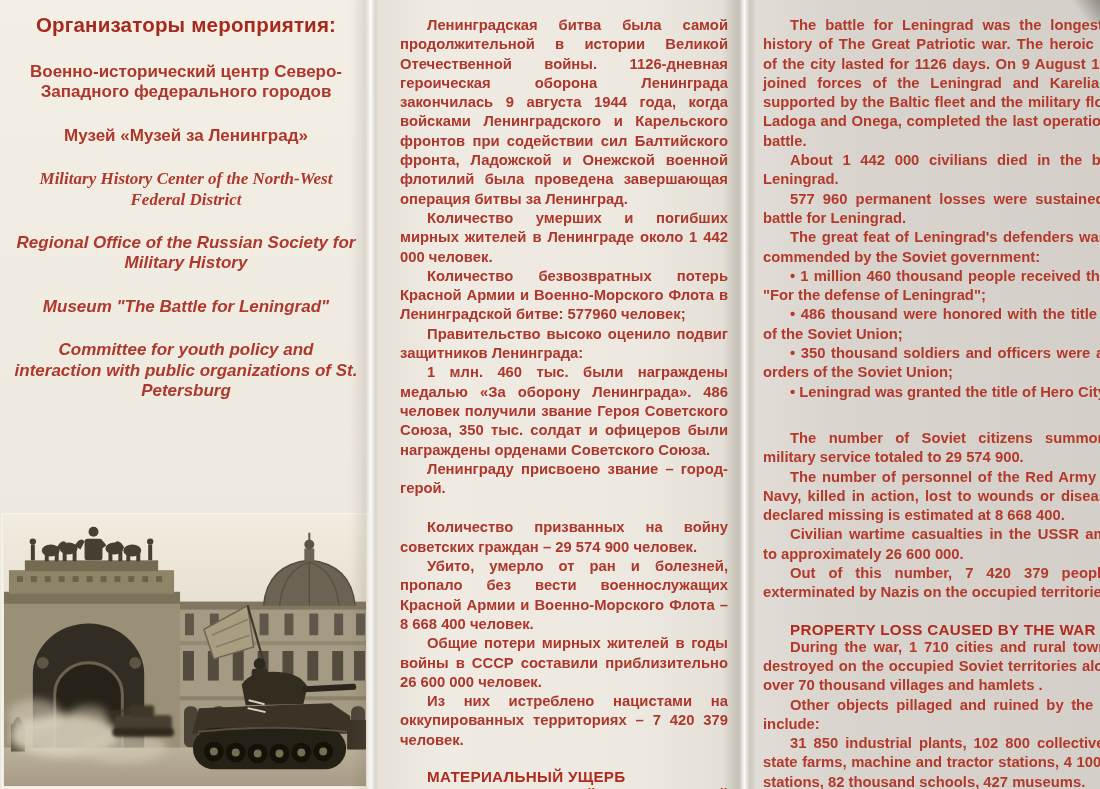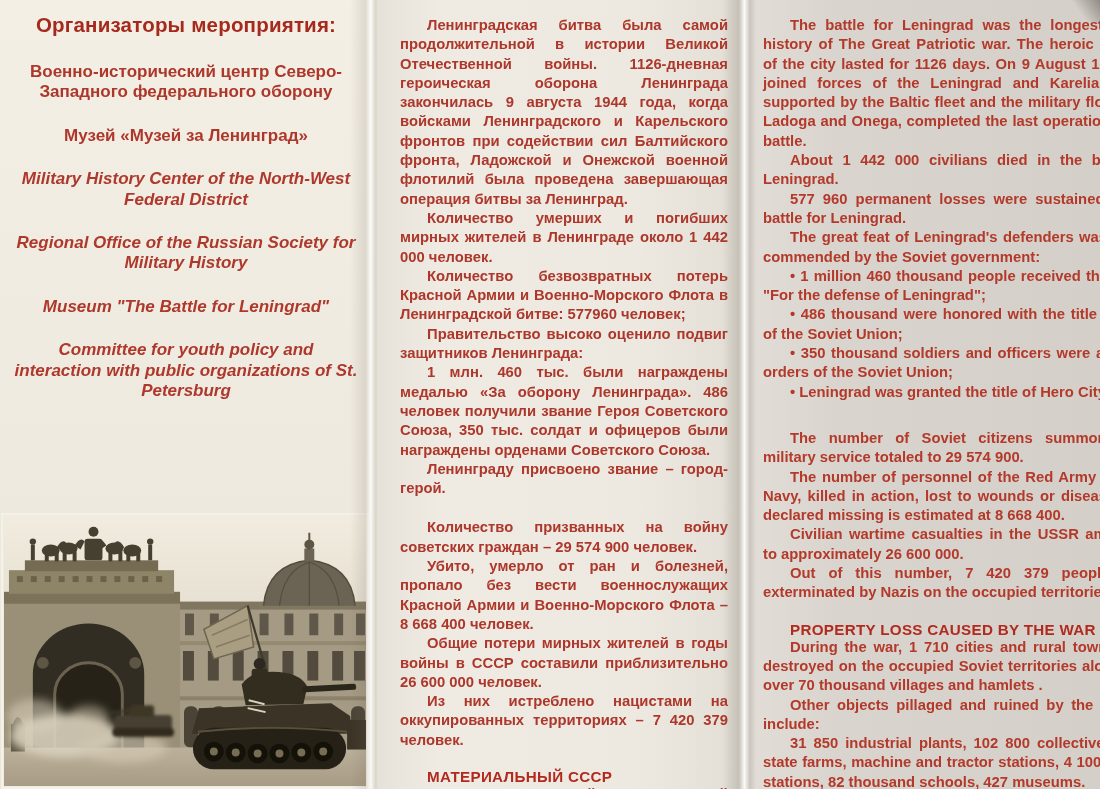--- a/index.html
+++ b/index.html
@@ -25,21 +25,21 @@
   .fold.fold-b{left:722px;width:34px;
     background:linear-gradient(90deg,rgba(95,88,76,0) 0%,rgba(95,88,76,.22) 50%,rgba(255,255,255,.85) 66%,rgba(95,88,76,.18) 82%,rgba(95,88,76,0) 100%);}
   .scan-corner{position:absolute;right:0;top:0;width:30px;height:24px;
     background:linear-gradient(235deg,rgba(88,84,78,.55) 0%,rgba(88,84,78,0) 62%);}
 
   
   .left-inner{padding-top:13px;text-align:center;}
   .org-title{font-size:20.5px;font-weight:bold;color:var(--red-dark);margin:0 0 25px;letter-spacing:.2px;}
   .org-item{font-weight:bold;color:var(--red);font-size:17px;line-height:1.2;margin:0 auto 23px;max-width:344px;}
   .org-item.en{font-style:italic;color:#ae382b;}
-  .org-item.en-first{margin-top:13px;}
+  .org-item.en-first{margin-top:13px;font-family:Liberation Serif, serif;}
 
   
   figure.photo{position:absolute;left:1px;top:513px;width:368px;height:276px;margin:0;
     background:#f4f1e8;padding:2px;box-sizing:border-box;}
   figure.photo svg{display:block;width:100%;height:100%;}
 
   
   .mid-inner{padding:16px 20px 0 28px;}
   .right-inner{padding:16px 0 0 15px;width:393px;}
   .para{font-size:14.8px;font-weight:bold;line-height:19.3px;color:var(--red);
@@ -52,21 +52,21 @@
   .bullet::before{content:"\2022\00a0";}
 </style>
 </head>
 <body>
 
 <div class="page">
 
   <section class="panel left">
     <div class="left-inner">
       <h1 class="org-title">Организаторы мероприятия:</h1>
-      <p class="org-item">Военно-исторический центр Северо-Западного федерального оборону</p>
+      <p class="org-item">Военно-исторический центр Северо-Западного федерального городов</p>
       <p class="org-item">Музей «Музей за Ленинград»</p>
       <p class="org-item en en-first">Military History Center of the North-West Federal District</p>
       <p class="org-item en">Regional Office of the Russian Society for Military History</p>
       <p class="org-item en">Museum "The Battle for Leningrad"</p>
       <p class="org-item en">Committee for youth policy and interaction with public organizations of St. Petersburg</p>
     </div>
 
     <figure class="photo">
       <svg viewBox="0 0 366 276" preserveAspectRatio="none">
         <defs>
@@ -236,21 +236,21 @@
       <p class="para">Ленинградская битва была самой продолжительной в истории Великой Отечественной войны. 1126-дневная героическая оборона Ленинграда закончилась 9 августа 1944 года, когда войсками Ленинградского и Карельского фронтов при содействии сил Балтийского фронта, Ладожской и Онежской военной флотилий была проведена завершающая операция битвы за Ленинград.</p>
       <p class="para">Количество умерших и погибших мирных жителей в Ленинграде около 1 442 000 человек.</p>
       <p class="para">Количество безвозвратных потерь Красной Армии и Военно-Морского Флота в Ленинградской битве: 577960 человек;</p>
       <p class="para">Правительство высоко оценило подвиг защитников Ленинграда:</p>
       <p class="para">1 млн. 460 тыс. были награждены медалью «За оборону Ленинграда». 486 человек получили звание Героя Советского Союза, 350 тыс. солдат и офицеров были награждены орденами Советского Союза.</p>
       <p class="para">Ленинграду присвоено звание – город-герой.</p>
       <p class="para gap">Количество призванных на войну советских граждан – 29 574 900 человек.</p>
       <p class="para">Убито, умерло от ран и болезней, пропало без вести военнослужащих Красной Армии и Военно-Морского Флота – 8 668 400 человек.</p>
       <p class="para">Общие потери мирных жителей в годы войны в СССР составили приблизительно 26 600 000 человек.</p>
       <p class="para">Из них истреблено нацистами на оккупированных территориях – 7 420 379 человек.</p>
-      <h2 class="sec-h">МАТЕРИАЛЬНЫЙ СССР</h2>
+      <h2 class="sec-h">МАТЕРИАЛЬНЫЙ УЩЕРБ</h2>
       <p class="para">Во время Великой Отечественной войны на оккупированной фашистами территории СССР было разрушено1710 городов и поселков, более 70 000 сел и деревень.</p>
 
     </div>
   </section>
 
   <section class="panel right">
     <div class="right-inner">
       <p class="para">The battle for Leningrad was the longest in the history of The Great Patriotic war. The heroic defence of the city lasted for 1126 days. On 9 August 1944, the joined forces of the Leningrad and Karelia fronts, supported by the Baltic fleet and the military flotillas of Ladoga and Onega, completed the last operation of the battle.</p>
       <p class="para">About 1 442 000 civilians died in the besieged Leningrad.</p>
       <p class="para">577 960 permanent losses were sustained in the battle for Leningrad.</p>

